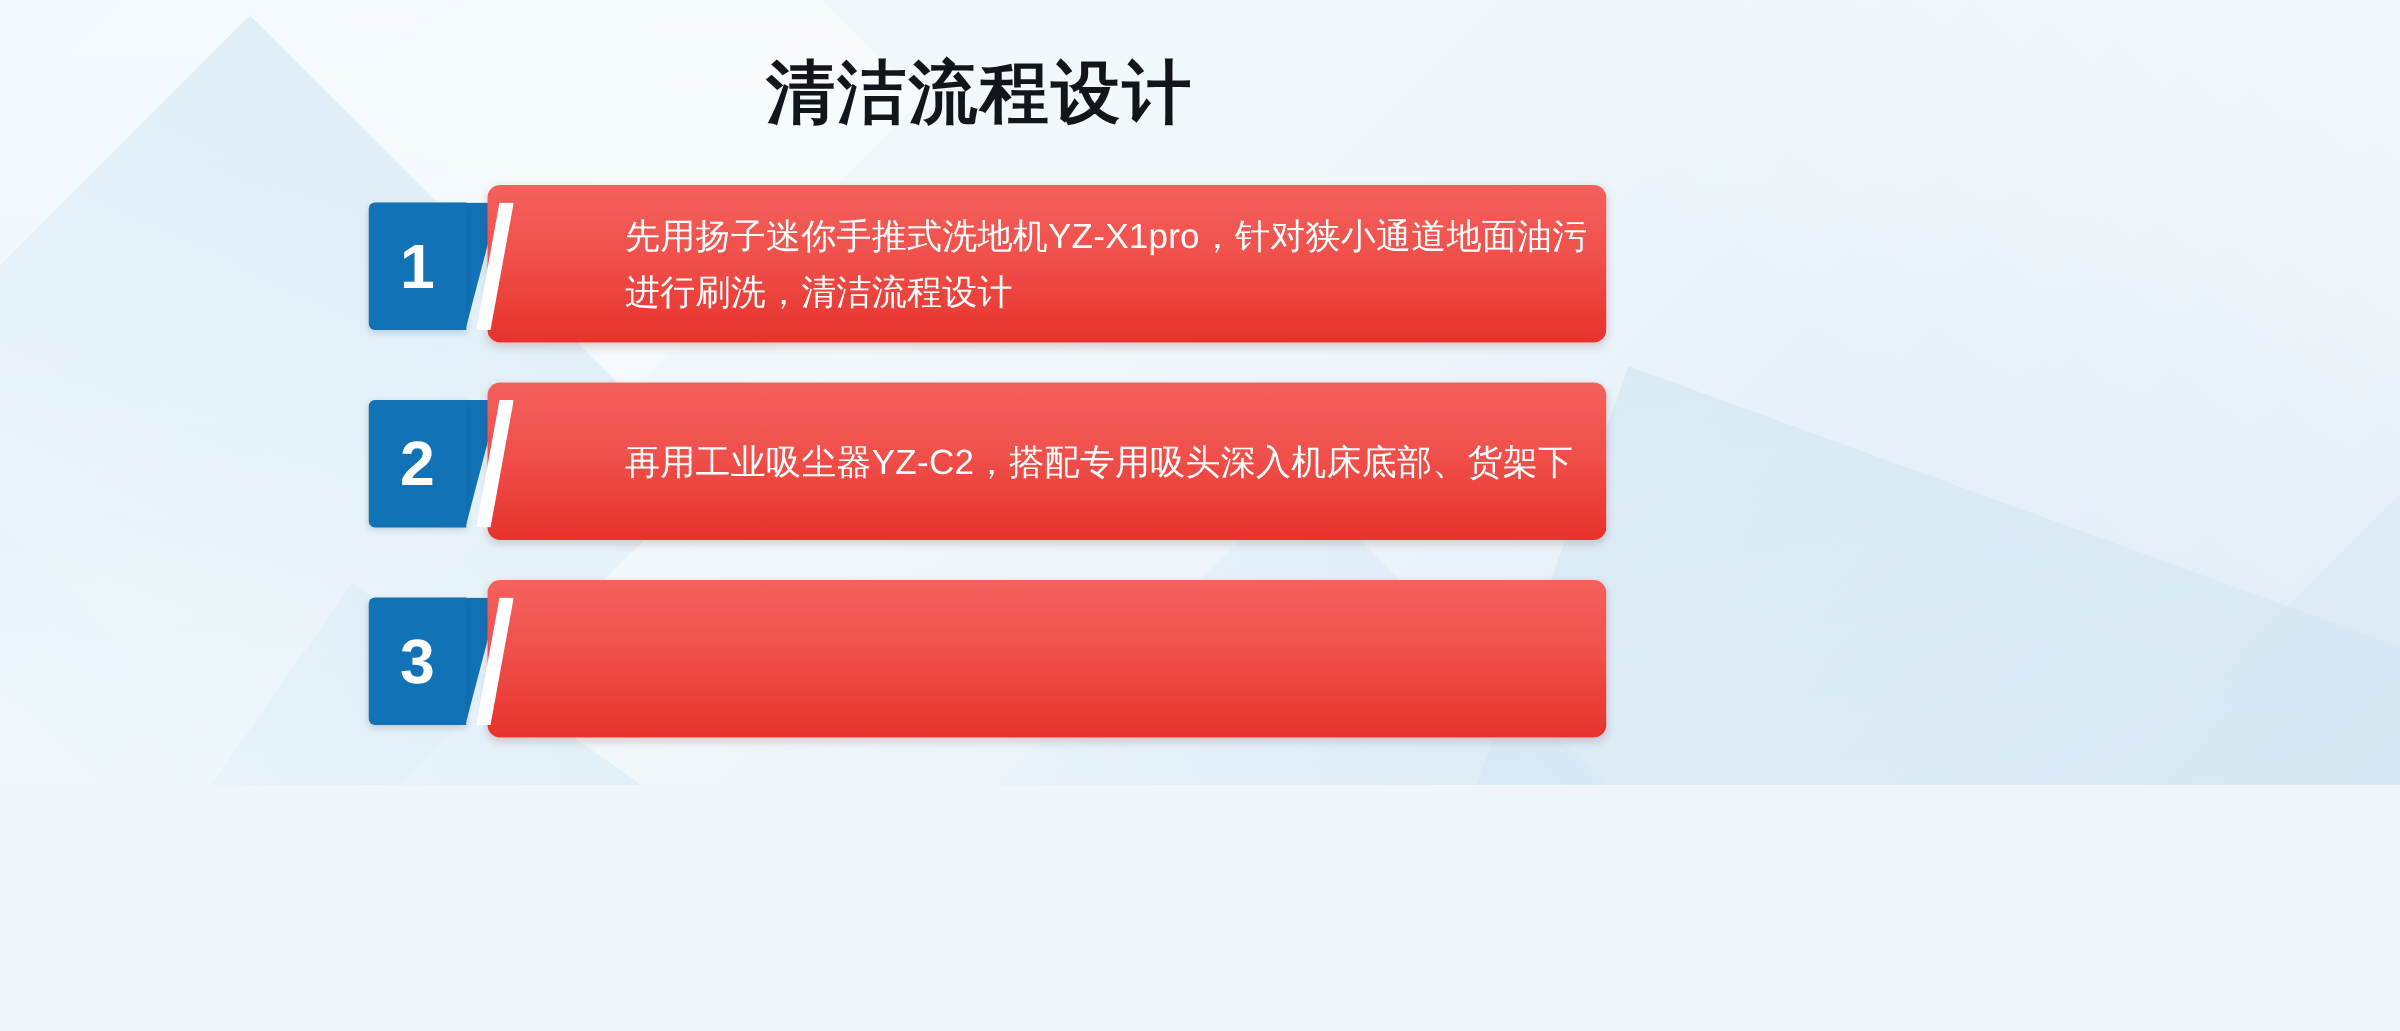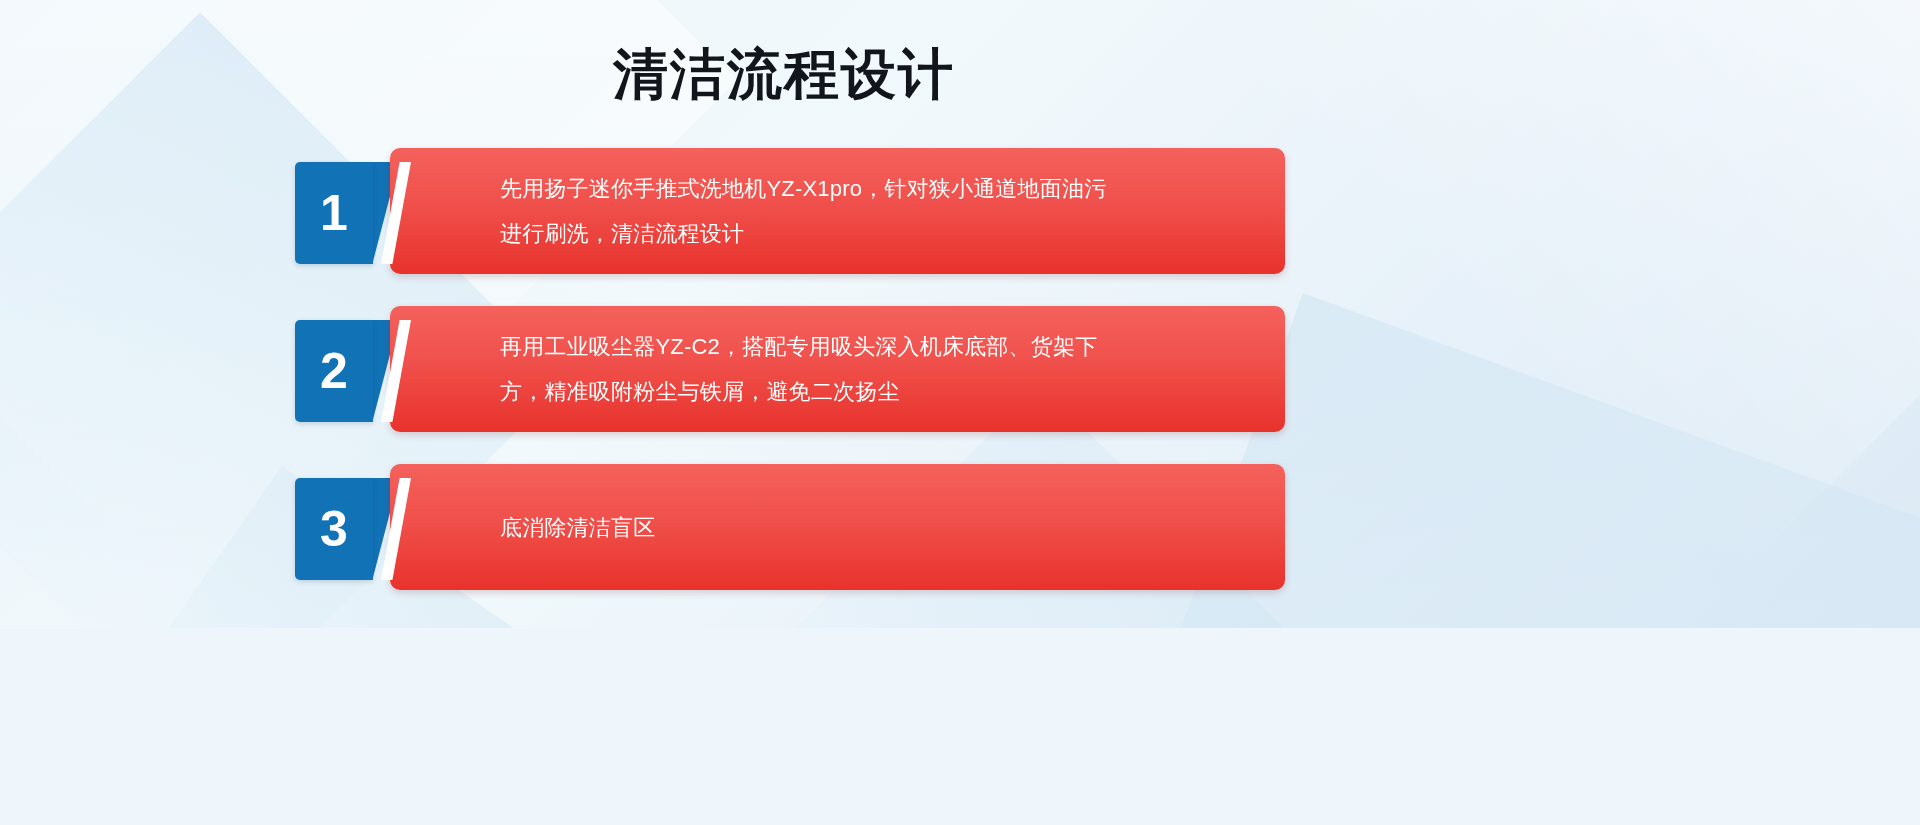--- a/index.html
+++ b/index.html
@@ -65,21 +65,21 @@
   .card{
     position:absolute;left:95px;top:0;right:0;height:126px;
     border-radius:10px;
     background:linear-gradient(180deg,#f4615c 0%,#f0504b 45%,#e8322c 100%);
     box-shadow:0 3px 7px rgba(120,40,40,.20);
     z-index:2;
     display:flex;align-items:center;
   }
   .card-text{
     margin-left:110px;margin-right:22px;
-    color:#ffffff;font-size:22px;line-height:45px;
+    color:#ffffff;font-size:28px;line-height:45px;
     font-weight:400;letter-spacing:.2px;
   }
   .card-text .ln{display:block;white-space:nowrap;}
 </style>
 </head>
 <body>
 
 <div id="stage">
 
   <div class="deco deco-a"></div>
@@ -104,31 +104,29 @@
       </div>
       <div class="slash"></div>
     </div>
 
     <div class="step">
       <div class="wedge"></div>
       <div class="badge">2</div>
       <div class="card">
         <div class="card-text">
           <span class="ln">再用工业吸尘器YZ-C2，搭配专用吸头深入机床底部、货架下</span>
-          <span class="ln">方，精准吸附粉尘与铁屑，避免二次扬尘</span>
         </div>
       </div>
       <div class="slash"></div>
     </div>
 
     <div class="step">
       <div class="wedge"></div>
       <div class="badge">3</div>
       <div class="card">
         <div class="card-text">
-          <span class="ln">底消除清洁盲区</span>
         </div>
       </div>
       <div class="slash"></div>
     </div>
 
   </div>
 </div>
 
 </body></html>

